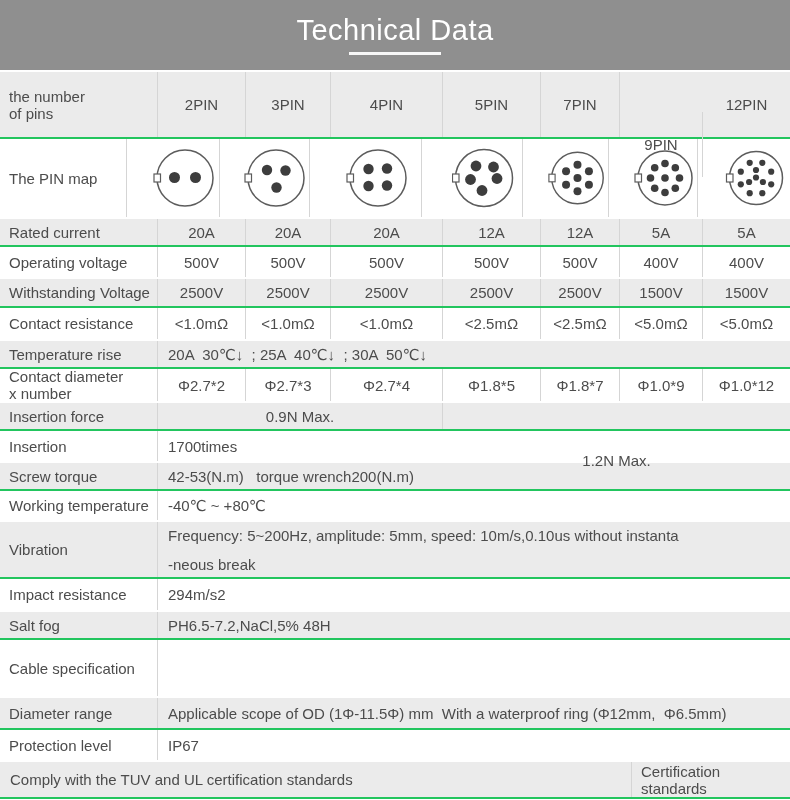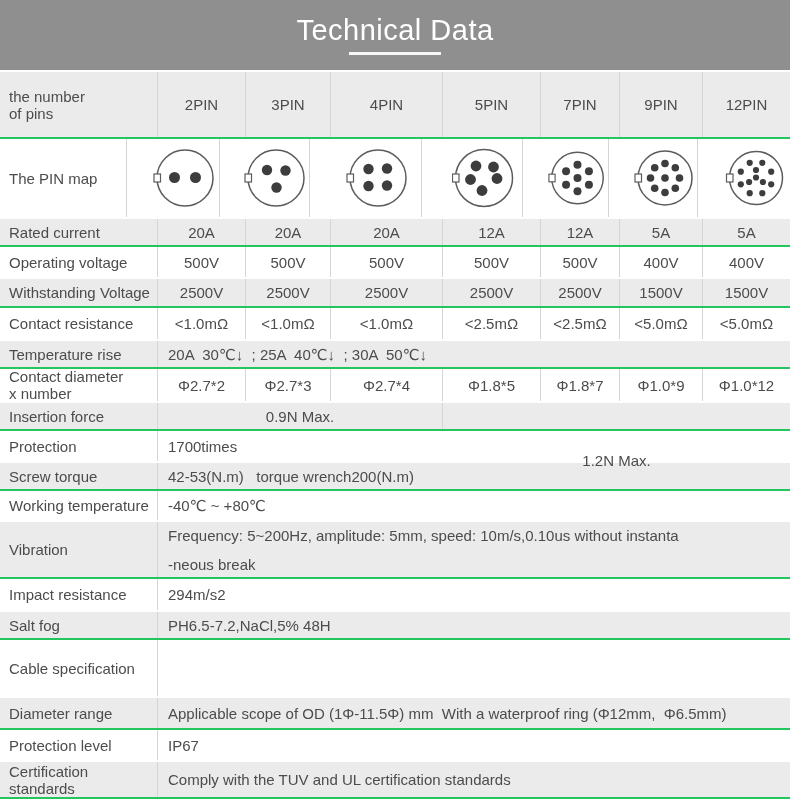--- a/index.html
+++ b/index.html
@@ -66,21 +66,21 @@
   </header>
   <div id="spec-table">
       <div class="row shade" style="height: 69px;">
         <div class="cell label" style="width: 158px;">the number
 of pins</div>
         <div class="cell center" style="width: 88px;">2PIN</div>
         <div class="cell center" style="width: 85px;">3PIN</div>
         <div class="cell center" style="width: 112px;">4PIN</div>
         <div class="cell center" style="width: 98px;">5PIN</div>
         <div class="cell center" style="width: 79px;">7PIN</div>
-        <div class="cell center" style="width: 83px;">9PIN</div>
+        <div class="cell center" style="width: 83px; margin-top: 40px;">9PIN</div>
         <div class="cell center" style="width: 87px;">12PIN</div>
       </div>
       <div class="row" style="height: 78px; gap: 24px;">
         <div class="cell label" style="width: 158px;">The PIN map</div>
         <div class="cell center pin-map-cell" style="width: 88px;"><svg width="64" height="64" viewBox="-32 -32 64 64">
             <circle cx="0" cy="0" r="28" fill="#fff" stroke="var(--stroke)" stroke-width="1.5"></circle>
             <rect x="-31" y="-4" width="6.5" height="8" fill="#fff" stroke="var(--stroke)" stroke-width="1.2"></rect>
             <circle cx="-10.5" cy="-0.5" r="5.5" fill="var(--dot)"></circle>
             <circle cx="10.5" cy="-0.5" r="5.5" fill="var(--dot)"></circle>
           </svg></div>
@@ -203,21 +203,21 @@
         <div class="cell center" style="width: 79px;">Φ1.8*7</div>
         <div class="cell center" style="width: 83px;">Φ1.0*9</div>
         <div class="cell center" style="width: 87px;">Φ1.0*12</div>
       </div>
       <div class="row shade" style="height: 30px;">
         <div class="cell label" style="width: 158px;">Insertion force</div>
         <div class="cell center" style="width: 285px;">0.9N Max.</div>
         <div class="cell center" style="width: 347px; margin-top: 44px;">1.2N Max.</div>
       </div>
       <div class="row" style="height: 30px;">
-        <div class="cell label" style="width: 158px;">Protection</div>
+        <div class="cell label" style="width: 158px;">Insertion</div>
         <div class="cell left" style="width: 632px;">1700times</div>
       </div>
       <div class="row shade" style="height: 30px;">
         <div class="cell label" style="width: 158px;">Screw torque</div>
         <div class="cell left" style="width: 632px;">42-53(N.m)   torque wrench200(N.m)</div>
       </div>
       <div class="row" style="height: 29px;">
         <div class="cell label" style="width: 158px;">Working temperature</div>
         <div class="cell left" style="width: 632px;">-40℃ ~ +80℃</div>
       </div>
@@ -240,18 +240,18 @@
       </div>
       <div class="row shade" style="height: 34px;">
         <div class="cell label" style="width: 158px;">Diameter range</div>
         <div class="cell left" style="width: 632px;">Applicable scope of OD (1Φ-11.5Φ) mm  With a waterproof ring (Φ12mm,  Φ6.5mm)</div>
       </div>
       <div class="row" style="height: 30px;">
         <div class="cell label" style="width: 158px;">Protection level</div>
         <div class="cell left" style="width: 632px;">IP67</div>
       </div>
       <div class="row shade" style="height: 39px;">
+        <div class="cell left" style="width: 632px;">Comply with the TUV and UL certification standards</div>
         <div class="cell label" style="width: 158px;">Certification
 standards</div>
-        <div class="cell left" style="width: 632px;">Comply with the TUV and UL certification standards</div>
       </div>
     </div>
 </div>
 
 </body></html>

